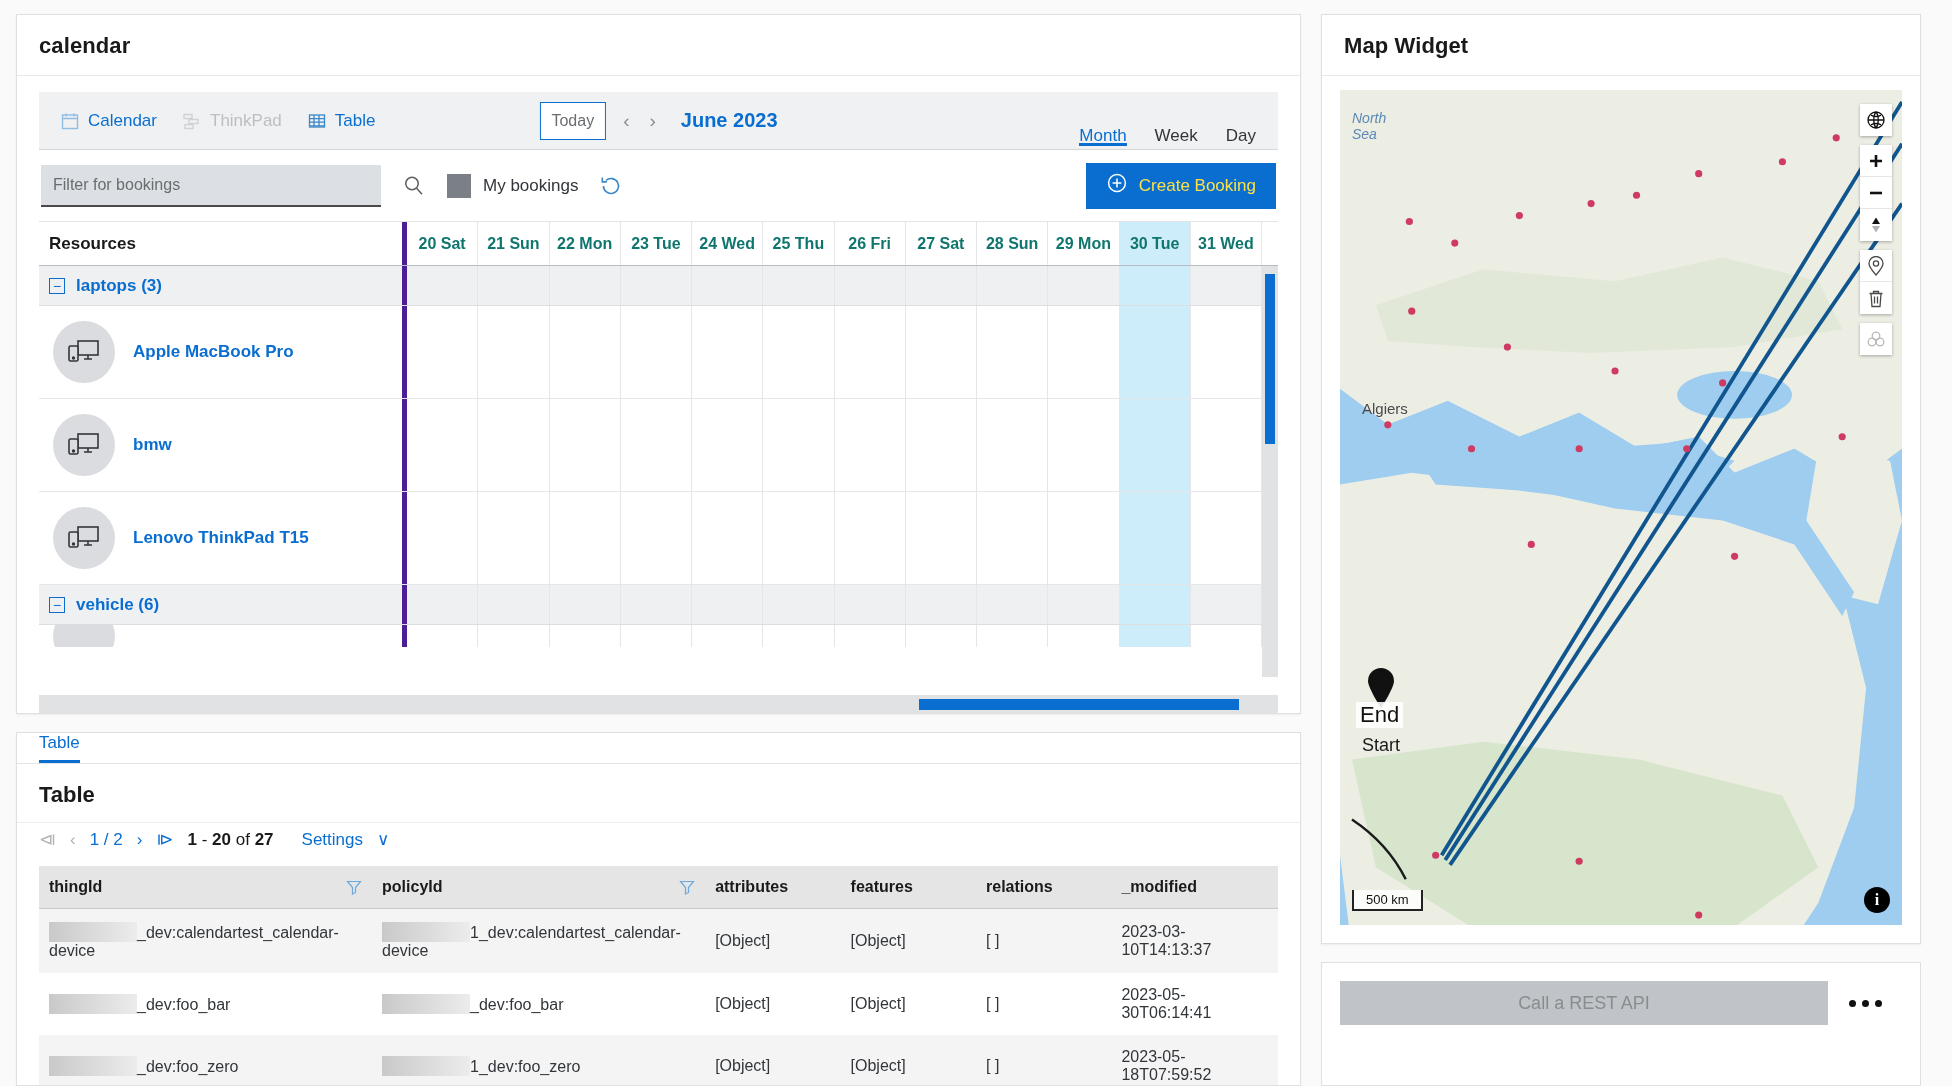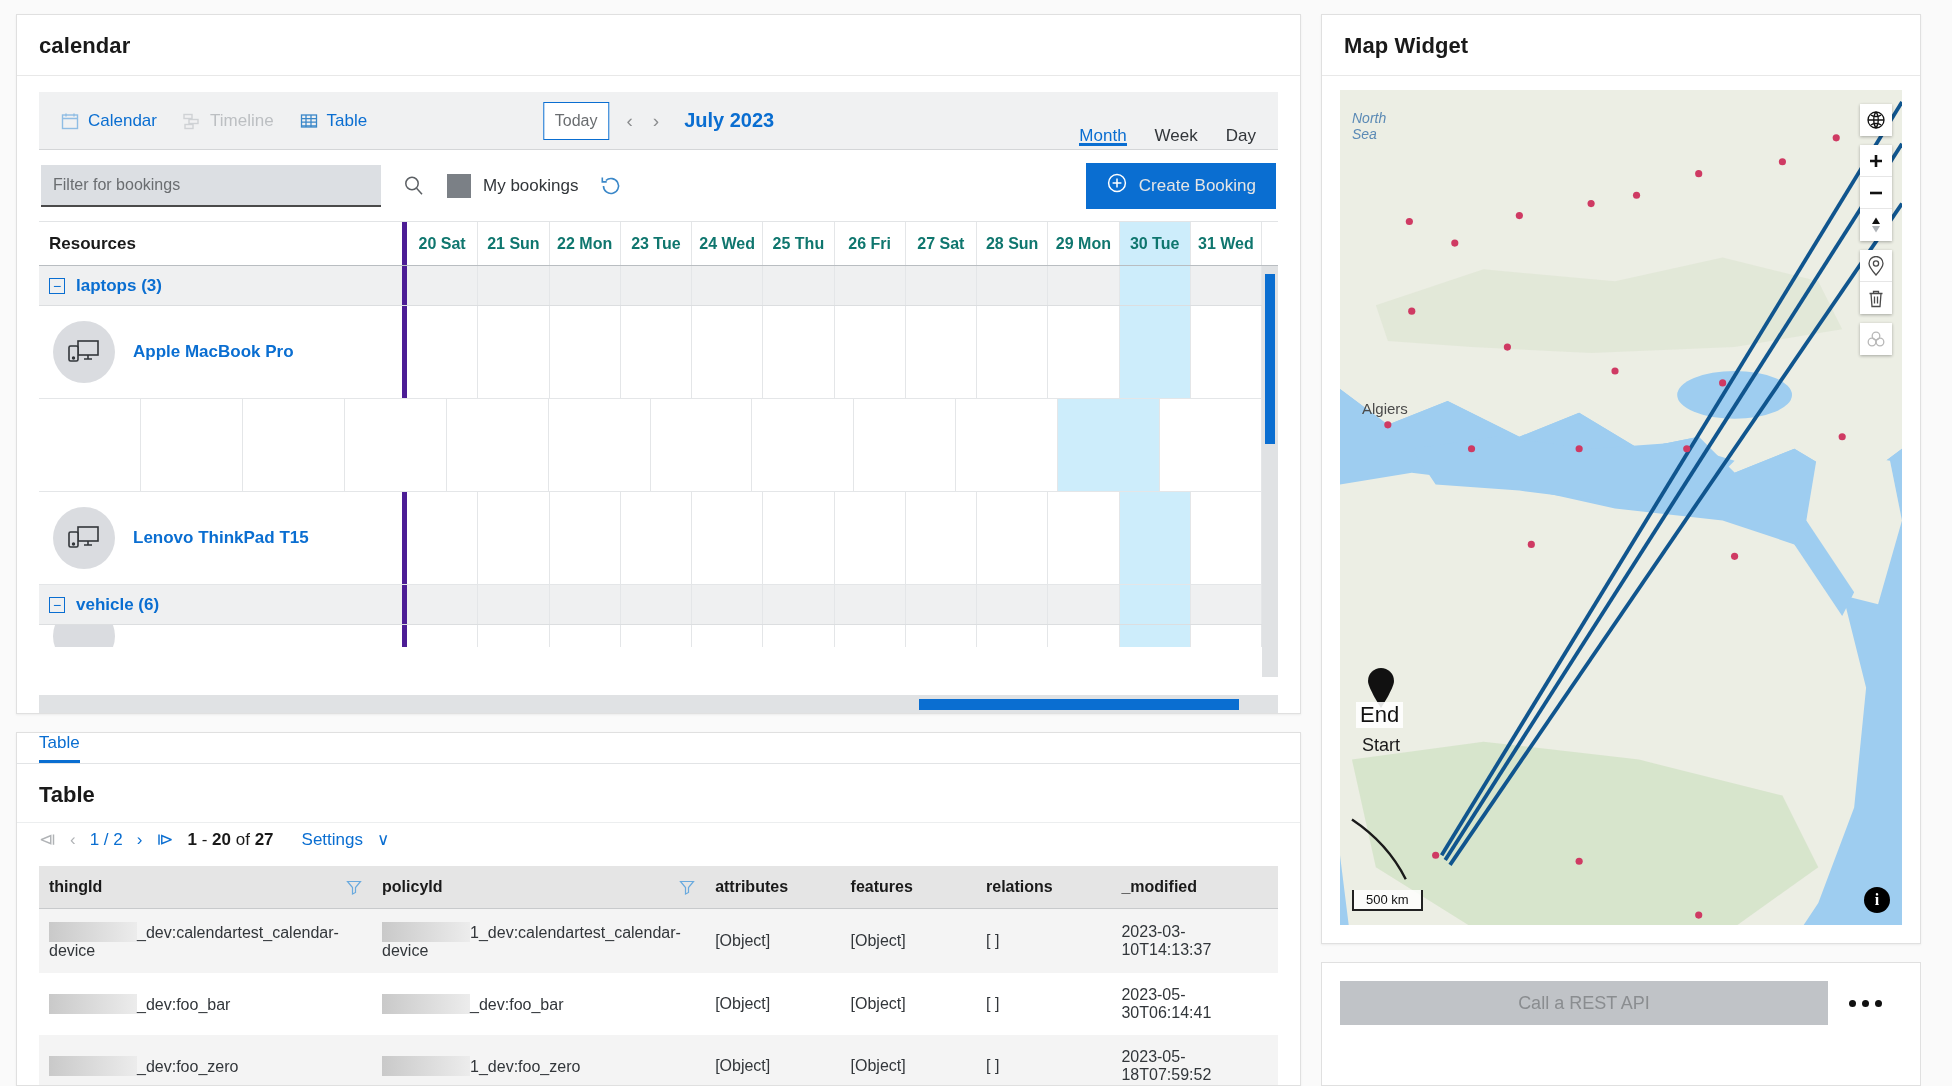--- a/index.html
+++ b/index.html
@@ -75,21 +75,21 @@
   .filter-input {
     width: 340px; height: 42px; background:#dcdfe3; border:none;
     border-bottom: 2px solid #4a4a4a;
     padding: 0 12px; font-size:16px; color:#4a4a4a; font-family:inherit;
   }
   .filter-input::placeholder { color:#6a6d70; }
   .icon-btn { cursor:pointer; display:flex; align-items:center; }
   .mybookings { display:flex; align-items:center; gap:12px; font-size:17px; color:#32363a; cursor:pointer;}
   .swatch { width:24px; height:24px; background:#7b8086; }
   .create-btn {
-    margin-left:auto; background:#0a6ed1; color:#e5e5e5; border:none;
+    margin-left:auto; background:#0a6ed1; color:#fde047; border:none;
     height:46px; padding: 0 20px; display:flex; align-items:center; gap:11px;
     font-size:17px; cursor:pointer; font-family:inherit;
   }
 
   
   .gridwrap { flex:1; display:flex; flex-direction:column; overflow:hidden; position:relative; }
   .gridrow { display:flex; }
   .rescol { width: 368px; min-width:368px; border-right:5px solid #4c1d95; }
   .daycols { display:flex; flex:1; }
   .daycell { flex:1; min-width:0; border-right:1px solid #e4e6e8; }
@@ -219,38 +219,38 @@
               <span>Calendar</span>
             </div>
             <div class="viewtab disabled">
               <span>
                 <svg width="18" height="18" viewBox="0 0 18 18" fill="none" stroke="#cfd2d5" stroke-width="1.4">
                   <rect x="1" y="2.5" width="8" height="4"></rect>
                     <rect x="6" y="7.5" width="9" height="4"></rect>
                     <rect x="2" y="12.5" width="8" height="4"></rect>
                 </svg>
               </span>
-              <span>Timeline</span>
+              <span>ThinkPad</span>
             </div>
             <div class="viewtab">
               <span>
                 <svg width="18" height="18" viewBox="0 0 18 18" fill="none" stroke="#3a87c8" stroke-width="1.3">
                   <rect x="1.5" y="3" width="15" height="12"></rect>
                     <path d="M1.5 6.6h15M1.5 10.2h15M1.5 13.8h15M6 3v12M11 3v12"></path>
                 </svg>
               </span>
               <span>Table</span>
             </div>
           </div>
 
           <div class="today-wrap">
             <button class="today-btn">Today</button>
             <span class="navarrow">‹</span>
             <span class="navarrow">›</span>
-            <span class="monthlabel">July 2023</span>
+            <span class="monthlabel">June 2023</span>
           </div>
 
           <div class="modetabs">
             <div class="modetab active">Month</div>
             <div class="modetab">Week</div>
             <div class="modetab">Day</div>
           </div>
         </div>
 
         <div class="filter-row">
@@ -348,20 +348,31 @@
               <div class="daycell day-body"></div>
               <div class="daycell day-body"></div>
               <div class="daycell day-body"></div>
               <div class="daycell day-body" style="background:#cdedfb;"></div>
               <div class="daycell day-body"></div>
               <div style="width:16px;flex:none;"></div>
             </div>
           </div>
 
           <div class="gridrow res-row">
+            <div class="rescol res-cell">
+              <span class="avatar">
+                <svg width="34" height="30" viewBox="0 0 34 30" fill="none" stroke="#32363a" stroke-width="1.6">
+                  <rect x="11" y="4" width="20" height="14"></rect>
+                    <path d="M21 18v4M17 22h8"></path>
+                  <rect x="2" y="9" width="9" height="15" rx="1.6" fill="#dadce0"></rect>
+                    <circle cx="6.5" cy="21" r=".9" fill="#32363a"></circle>
+                </svg>
+              </span>
+              <span class="res-name">bmw</span>
+            </div>
             <div class="daycols">
               <div class="daycell day-body"></div>
               <div class="daycell day-body"></div>
               <div class="daycell day-body"></div>
               <div class="daycell day-body"></div>
               <div class="daycell day-body"></div>
               <div class="daycell day-body"></div>
               <div class="daycell day-body"></div>
               <div class="daycell day-body"></div>
               <div class="daycell day-body"></div>

